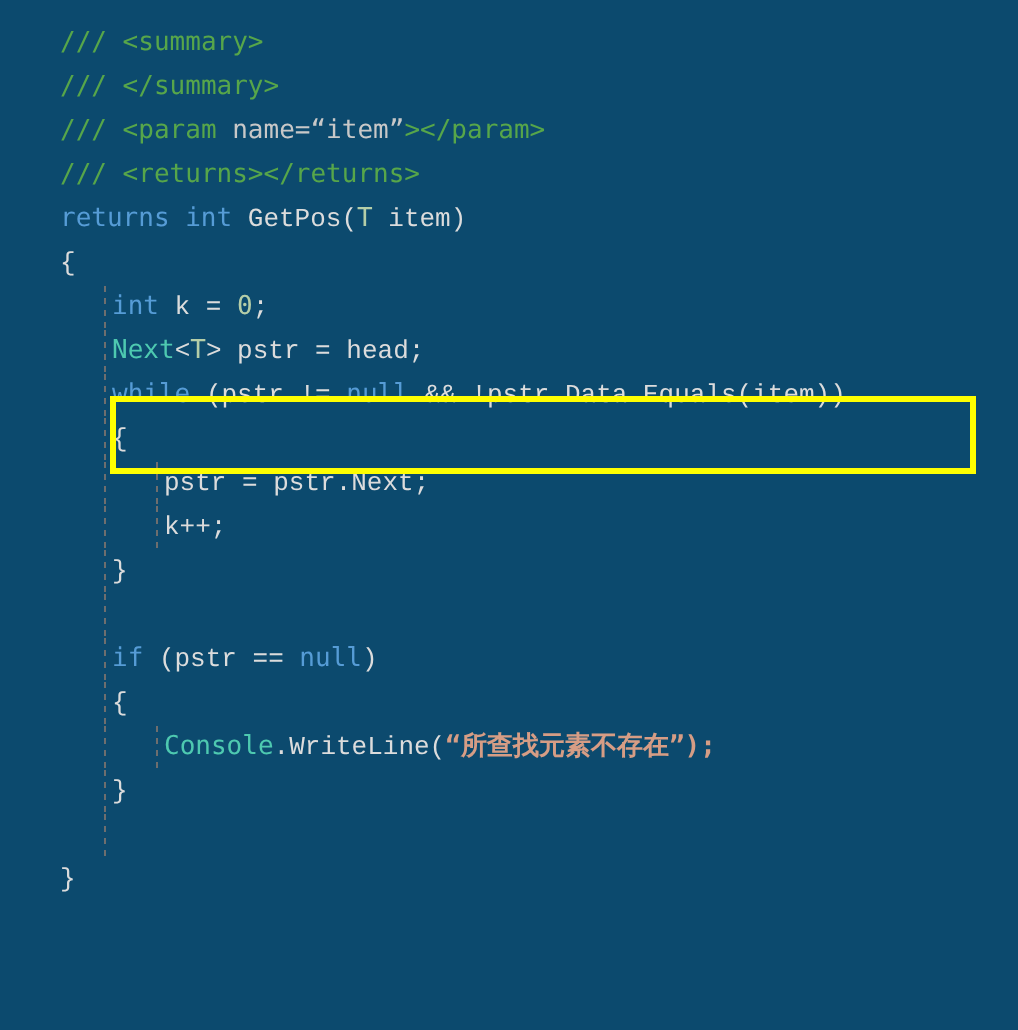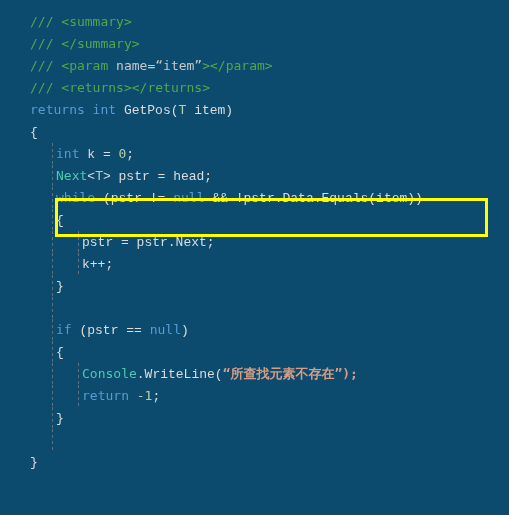--- a/index.html
+++ b/index.html
@@ -77,19 +77,18 @@
       <div class="line"><span class="guide" style="left: 52px;"></span><span class="tok" style="display: inline-block; width: 26px;"></span><span class="tok c-type">Next</span><span class="tok c-plain">&lt;</span><span class="tok c-tparam">T</span><span class="tok c-plain">&gt; pstr = head;</span></div>
       <div class="line"><span class="guide" style="left: 52px;"></span><span class="tok" style="display: inline-block; width: 26px;"></span><span class="tok c-kw">while</span><span class="tok c-plain"> (pstr != </span><span class="tok c-kw">null</span><span class="tok c-plain"> &amp;&amp; !pstr.Data.Equals(item))</span></div>
       <div class="line"><span class="guide" style="left: 52px;"></span><span class="tok" style="display: inline-block; width: 26px;"></span><span class="tok c-plain">{</span></div>
       <div class="line"><span class="guide" style="left: 52px;"></span><span class="guide" style="left: 78px;"></span><span class="tok" style="display: inline-block; width: 52px;"></span><span class="tok c-plain">pstr = pstr.Next;</span></div>
       <div class="line"><span class="guide" style="left: 52px;"></span><span class="guide" style="left: 78px;"></span><span class="tok" style="display: inline-block; width: 52px;"></span><span class="tok c-plain">k++;</span></div>
       <div class="line"><span class="guide" style="left: 52px;"></span><span class="tok" style="display: inline-block; width: 26px;"></span><span class="tok c-plain">}</span></div>
       <div class="line"><span class="guide" style="left: 52px;"></span><span class="tok" style="display: inline-block; width: 26px;"></span>&nbsp;</div>
       <div class="line"><span class="guide" style="left: 52px;"></span><span class="tok" style="display: inline-block; width: 26px;"></span><span class="tok c-kw">if</span><span class="tok c-plain"> (pstr == </span><span class="tok c-kw">null</span><span class="tok c-plain">)</span></div>
       <div class="line"><span class="guide" style="left: 52px;"></span><span class="tok" style="display: inline-block; width: 26px;"></span><span class="tok c-plain">{</span></div>
       <div class="line"><span class="guide" style="left: 52px;"></span><span class="guide" style="left: 78px;"></span><span class="tok" style="display: inline-block; width: 52px;"></span><span class="tok c-type">Console</span><span class="tok c-plain">.WriteLine(</span><span class="tok c-str">“所查找元素不存在”);</span></div>
-      <div class="line"><span class="guide" style="left: 52px;"></span><span class="guide" style="left: 78px;"></span><span class="tok" style="display: inline-block; width: 52px;"></span><span class="tok c-kw">return</span><span class="tok c-plain"> </span><span class="tok c-num">-1</span><span class="tok c-plain">;</span></div>
       <div class="line"><span class="guide" style="left: 52px;"></span><span class="tok" style="display: inline-block; width: 26px;"></span><span class="tok c-plain">}</span></div>
       <div class="line"><span class="guide" style="left: 52px;"></span><span class="tok" style="display: inline-block; width: 26px;"></span>&nbsp;</div>
       <div class="line"><span class="tok" style="display: inline-block; width: 0px;"></span><span class="tok c-plain">}</span></div>
     </div>
   <div id="highlight-box" style="left: 55px; top: 198px; width: 433px; height: 39px; border-color: rgb(255, 255, 0); border-width: 3px;"></div>
 </div>
 
 </body></html>

